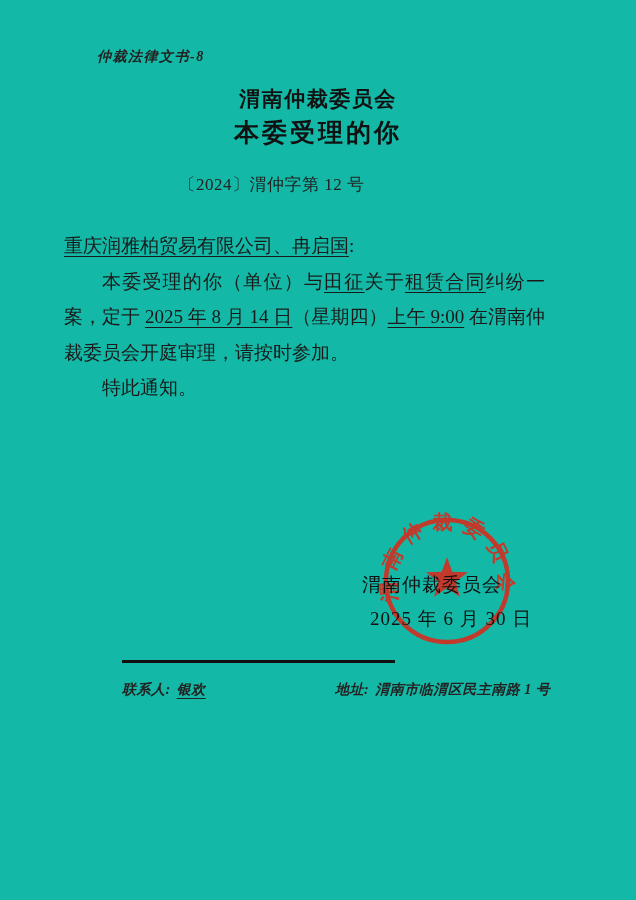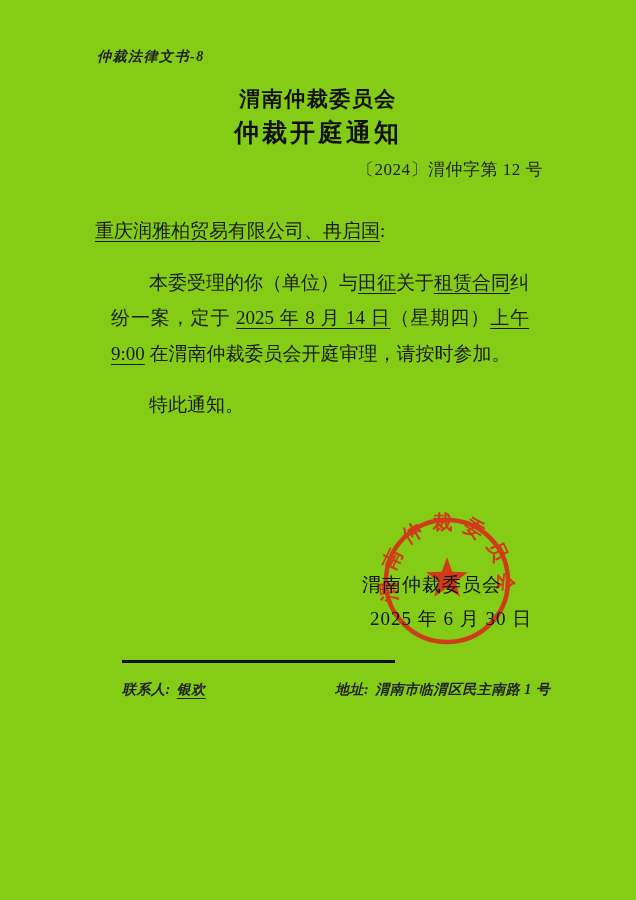--- a/index.html
+++ b/index.html
@@ -1,49 +1,49 @@
 <!DOCTYPE html>
 <html><head>
 <meta charset="utf-8">
 <style>
   html,body{margin:0;padding:0;background:#ffffff;}
   .page{
     position:relative;
     width:636px;height:900px;
-    background:#84cc16;
+    background:#14b8a6;
     overflow:hidden;
     font-family:"Liberation Serif","DejaVu Serif",serif;
     color:#1a1a1a;
   }
   .doc-tag{
     position:absolute;left:97px;top:48px;
     font-size:14px;letter-spacing:1.5px;
     font-style:italic;font-weight:bold;color:#222;
   }
   .header{padding-top:86px;text-align:center;}
   .org-title{
     font-size:21px;font-weight:bold;letter-spacing:1.5px;
     line-height:26px;color:#111;
   }
   .doc-title{
     font-size:25px;font-weight:bold;letter-spacing:3px;
     line-height:34px;margin-top:4px;color:#111;
   }
   .doc-number{
-    text-align:right;padding-right:93px;
-    font-size:17px;margin-top:8px;letter-spacing:0.5px;color:#222;
+    text-align:center;padding-right:93px;
+    font-size:17px;margin-top:23px;letter-spacing:0.5px;color:#222;
   }
   .body-block{
-    padding:0 91px 0 95px;
+    padding:0 91px 0 64px;
     margin-top:32px;
     font-size:19px;line-height:35.5px;
     text-align:justify;color:#1a1a1a;
   }
   .addressee{font-weight:normal;}
-  .body-block p{margin:16px;text-indent:2em;}
+  .body-block p{margin:0;text-indent:2em;}
   .u{text-decoration:underline;text-underline-offset:4px;text-decoration-thickness:1px;}
   .signature-org{
     position:absolute;left:362px;top:572px;
     font-size:19px;letter-spacing:1px;color:#111;z-index:3;
   }
   .signature-date{
     position:absolute;left:338px;top:606px;
     font-size:19px;letter-spacing:1px;color:#111;z-index:3;margin-left:32px;
   }
   .seal{position:absolute;left:378px;top:512px;width:138px;height:138px;z-index:2;opacity:0.88;}
@@ -64,21 +64,21 @@
 </style>
 </head>
 <body>
 
 <div class="page">
 
   <div class="doc-tag">仲裁法律文书-8</div>
 
   <div class="header">
     <div class="org-title">渭南仲裁委员会</div>
-    <div class="doc-title">仲裁开庭通知</div>
+    <div class="doc-title">本委受理的你</div>
     <div class="doc-number">〔2024〕渭仲字第 12 号</div>
   </div>
 
   <div class="body-block">
     <div class="addressee"><span class="u">重庆润雅柏贸易有限公司、冉启国</span><span>:</span></div>
     <p><span>本委受理的你（单位）与</span><span class="u">田征</span><span>关于</span><span class="u">租赁合同</span><span>纠纷一案，定于 </span><span class="u">2025 年 8 月 14 日</span><span>（星期四）</span><span class="u">上午 9:00</span><span> 在渭南仲裁委员会开庭审理，请按时参加。</span></p>
     <p><span>特此通知。</span></p>
   </div>
 
   <svg class="seal" viewBox="0 0 138 138" xmlns="http://www.w3.org/2000/svg">

